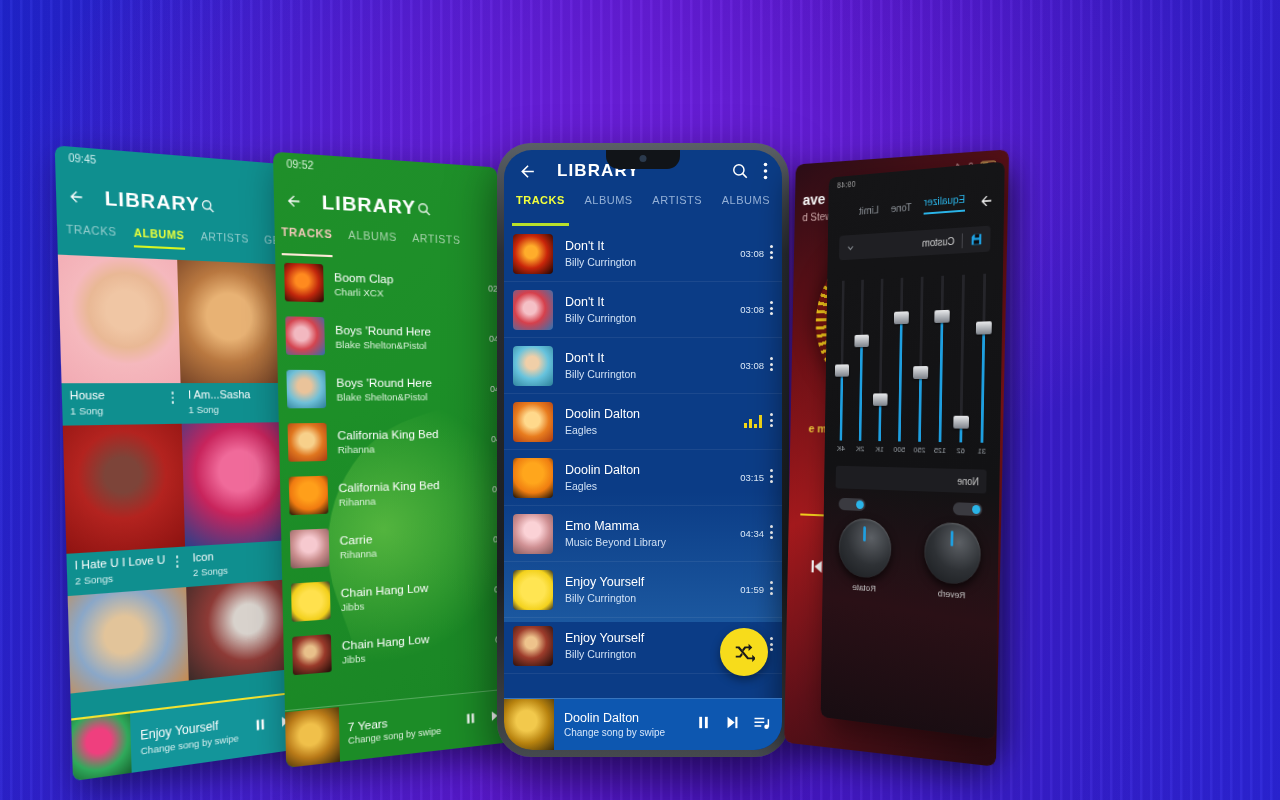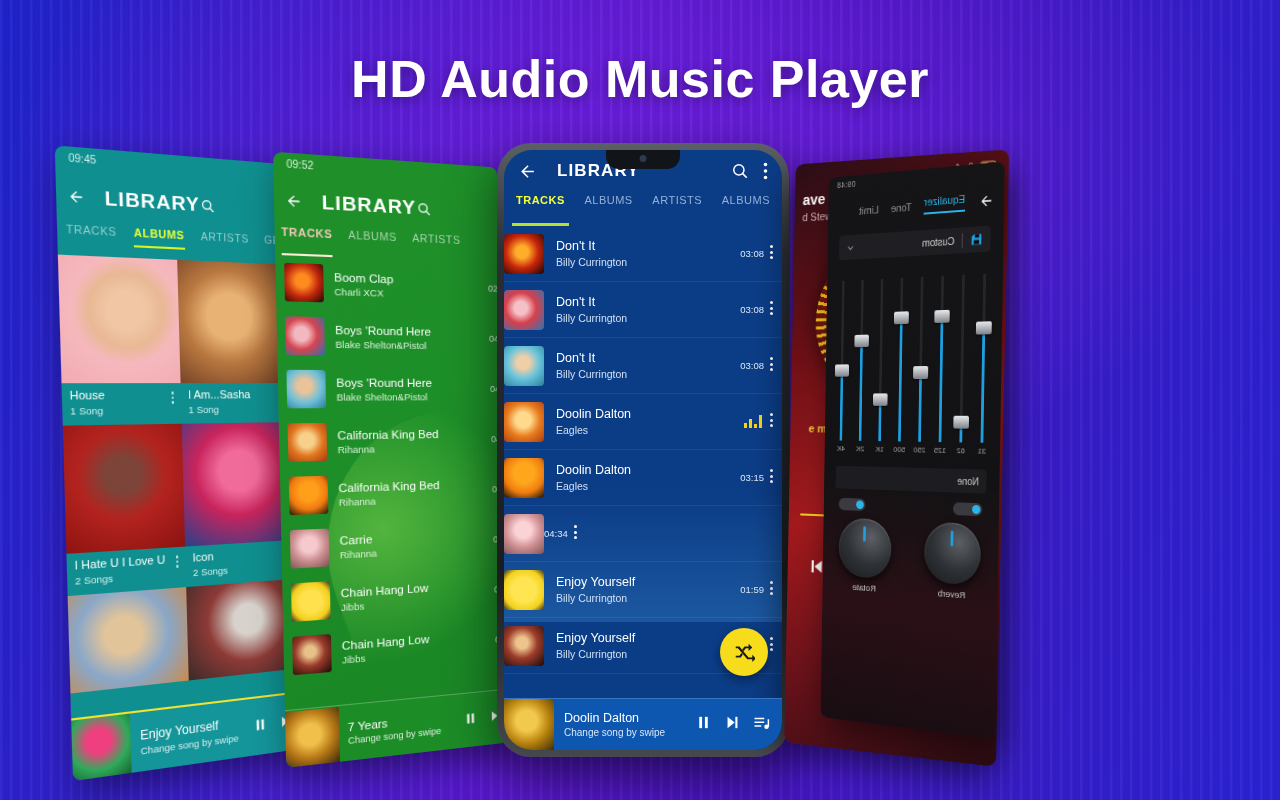--- a/index.html
+++ b/index.html
@@ -98,21 +98,21 @@
      background:#111418; border-radius:0 0 13px 13px; z-index:6; }
   .notch::after { content:""; position:absolute; left:50%; transform:translateX(-50%); top:5px; width:7px; height:7px; border-radius:50%; background:#2b3a4d; }
   .blu-status { height:26px; display:flex; align-items:center; justify-content:space-between; padding:0 13px; color:#fff; font-size:11px; position:relative; z-index:7; }
   .blu-status .icons { display:flex; align-items:center; gap:5px; }
   .blu-appbar { height:42px; display:flex; align-items:center; padding:0 14px; color:#fff; }
   .blu-appbar .t { font-size:17px; font-weight:bold; letter-spacing:1.1px; margin-left:20px; flex:1; }
   .blu-tabs { display:flex; height:34px; padding:0 8px; font-size:11px; letter-spacing:.5px; justify-content:space-between; }
   .blu-tabs span { color:rgba(200,220,245,0.72); padding:2px 4px 0; }
   .blu-tabs span.on { color:#f2ff3c; font-weight:bold; border-bottom:3px solid #b9e02a; padding-bottom:8px; }
   .blist { position:relative; }
-  .brow { display:flex; align-items:center; height:56px; border-bottom:1px solid rgba(255,255,255,0.07); position:relative; }
+  .brow { display:flex; align-items:center; height:56px; padding-left:9px; border-bottom:1px solid rgba(255,255,255,0.07); position:relative; }
   .brow .art { width:40px; height:40px; flex:0 0 40px; border-radius:4px; }
   .brow .info { flex:1; padding-left:12px; }
   .brow .info .ti { color:#fff; font-size:12.5px; }
   .brow .info .ar { color:#cfe0f4; font-size:10.5px; margin-top:3px; }
   .brow .dur { color:#dceaf9; font-size:9.5px; margin-right:6px; }
   .brow .kb { margin-right:9px; }
   .brow .kb i { display:block; width:3px; height:3px; background:#fff; border-radius:50%; margin-bottom:2.5px; }
   .eqbars { display:flex; align-items:flex-end; gap:2px; height:13px; margin-right:8px; }
   .eqbars b { width:3px; background:#f2d617; display:block; }
   .fab { position:absolute; right:14px; bottom:74px; width:48px; height:48px; border-radius:50%;
@@ -199,21 +199,20 @@
     background:radial-gradient(circle at 38% 32%, #5c6065 0%, #2e3135 50%, #17191c 100%);
     box-shadow:0 4px 10px rgba(0,0,0,.7), inset 0 1px 2px rgba(255,255,255,.2); position:relative; margin:0 auto; }
   .knob::after { content:""; position:absolute; left:50%; top:8px; width:3px; height:16px; margin-left:-1.5px; background:#1e9fe0; border-radius:2px; }
   .knoblbl { color:#c8c8c8; font-size:9.5px; margin-top:5px; }
 </style>
 </head>
 <body>
 
 <div class="stage">
 
-  <div class="title">HD Audio Music Player</div>
 
   <div class="phone" id="p1">
     <div class="screen">
       <div class="tealbar">09:45</div>
       <div class="teal-appbar">
         <svg width="16" height="16" viewBox="0 0 24 24">
             <path d="M20 11H7.8l5.6-5.6L12 4l-8 8 8 8 1.4-1.4L7.8 13H20z" fill="#fff"></path>
           </svg>
         <div class="t">LIBRARY</div>
         <svg width="15" height="15" viewBox="0 0 24 24">
@@ -499,20 +498,24 @@
           <div class="dur">03:15</div>
           <div class="kb">
               <i></i>
               <i></i>
               <i></i>
             </div>
         </div>
 
         <div class="brow">
           <div class="art" style="background:radial-gradient(circle at 48% 40%,#fbd2d6 0 25%,#cf9093 55%,#7e5457 100%);"></div>
+          <div class="info">
+              <div class="ti">Emo Mamma</div>
+              <div class="ar">Music Beyond Library</div>
+            </div>
           <div class="dur">04:34</div>
           <div class="kb">
               <i></i>
               <i></i>
               <i></i>
             </div>
         </div>
 
         <div class="brow">
           <div class="art" style="background:radial-gradient(circle at 50% 50%,#ffe552 0 42%,#f3d11c 72%,#2b2b2b 100%);"></div>

